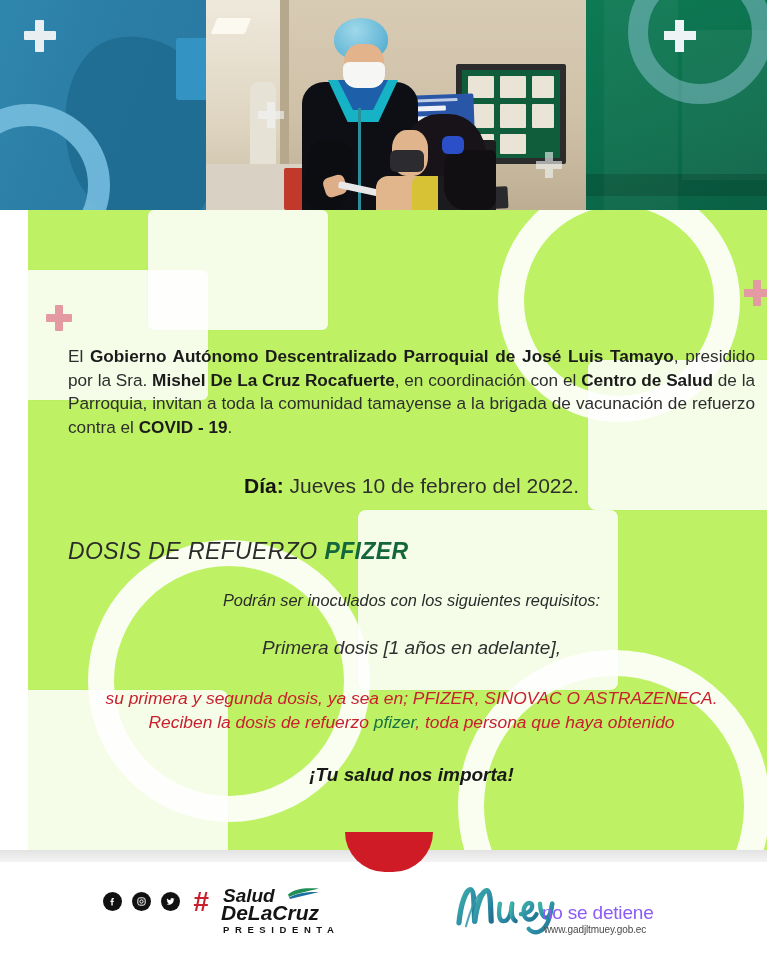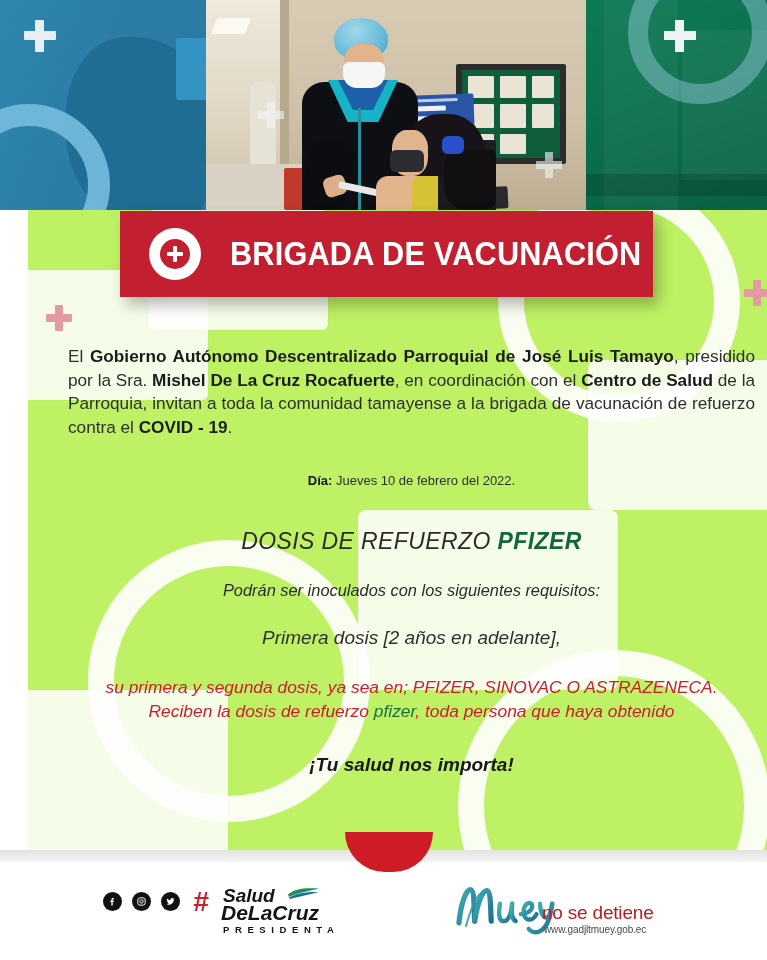--- a/index.html
+++ b/index.html
@@ -330,29 +330,28 @@
     line-height: 1.37;
     color: #2e2e2e;
     text-align: justify;
     font-family: "Liberation Sans", sans-serif;
   }
   .para b { font-weight: bold; color: #1b1b1b; }
 
   .details {
     margin-top: 33px;
     text-align: center;
-    font-size: 13px;
+    font-size: 21px;
     line-height: 1.33;
     color: #2e2e2e;
   }
   .details b { font-weight: bold; color: #141414; }
 
   .dose-line {
     margin-top: 38px;
-    text-align: center;
     font-size: 23px;
     font-style: italic;
     color: #2b2b2b;
     letter-spacing: .4px;
   }
   .dose-line .pf {
     color: #14663c;
     font-weight: bold;
     font-style: italic;
   }
@@ -465,21 +464,21 @@
     position: absolute; left: 452px; top: 2px;
     width: 220px; height: 66px;
   }
   .muey-script {
     position: absolute; left: 0; top: 0;
     width: 122px; height: 56px;
   }
   .muey-sub {
     position: absolute; left: 90px; top: 22px;
     font-size: 19px;
-    color: #b91c1c;
+    color: #8b5cf6;
     letter-spacing: -.2px;
   }
   .muey-url {
     position: absolute; left: 92px; top: 44px;
     font-size: 10px;
     color: #4a4a4a;
     letter-spacing: -.1px;
   }
 </style>
 </head>
@@ -578,38 +577,32 @@
 
       <div class="details">
         <div><b>Día:</b><span> Jueves 10 de febrero del 2022.</span></div>
       </div>
 
       <div class="dose-line"><span>DOSIS DE REFUERZO </span><span class="pf">PFIZER</span></div>
 
       <div class="req">Podrán ser inoculados con los siguientes requisitos:</div>
 
       <div class="doses">
-        <div>Primera dosis [2 años en adelante],</div>
+        <div>Primera dosis [1 años en adelante],</div>
       </div>
 
       <div class="notice">
         <div>su primera y segunda dosis, ya sea en; PFIZER, SINOVAC O ASTRAZENECA.</div>
         <div><span>Reciben la dosis de refuerzo </span><span class="green">pfizer</span><span>, toda persona que haya obtenido</span></div>
       </div>
 
       <div class="tagline">¡Tu salud nos importa!</div>
     </div>
   </div>
 
-  <div class="banner">
-    <div class="banner-icon">
-      <div class="inner"></div>
-    </div>
-    <div class="banner-title">BRIGADA DE VACUNACIÓN</div>
-  </div>
 
   <div class="footer">
     <div class="divider-grey"></div>
     <div class="red-arc"></div>
 
     <div class="footer-inner">
 
       <div class="social">
         <span class="soc">
           <svg width="11" height="11" viewBox="0 0 24 24" fill="#fff">

